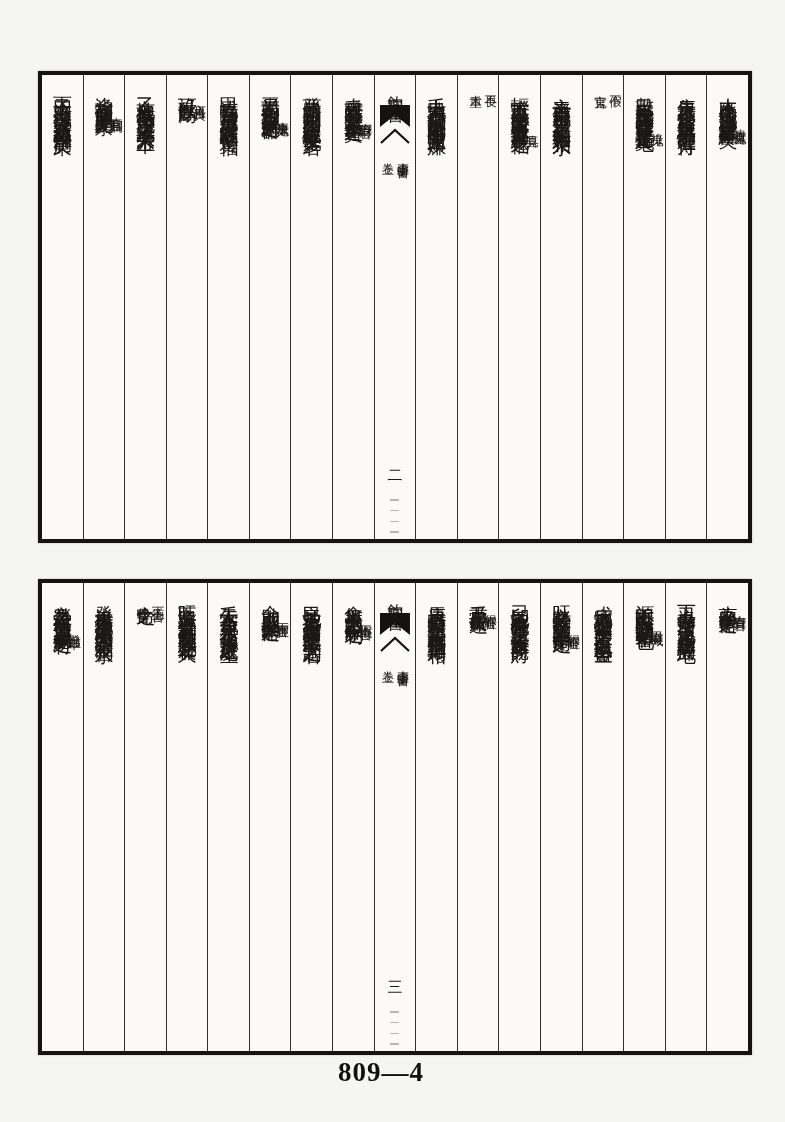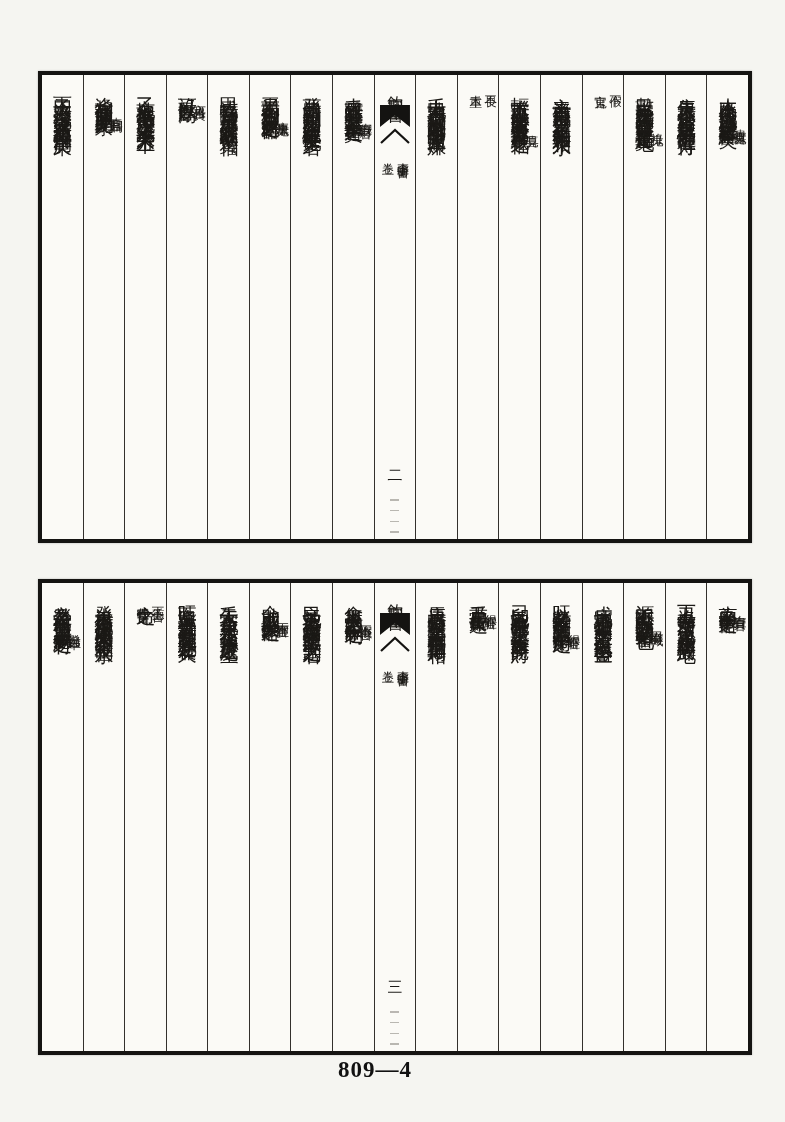--- a/index.html
+++ b/index.html
@@ -78,21 +78,21 @@
   .bx-page { font-size:15px; color:#1b1916; margin-bottom:4px; }
   .bx-dots {
     height:34px; width:12px;
     display:flex; flex-direction:column; justify-content:space-between; align-items:center;
     opacity:.45;
   }
   .bx-dots i { display:block; width:9px; height:1.5px; background:#6a675f; }
 
   .folio {
     position:absolute; left:338px; top:1057px;
-    font-size:23px; font-weight:bold; color:#111;
+    font-size:27px; font-weight:bold; color:#111;
     letter-spacing:1px;
     font-family:"Liberation Serif","DejaVu Serif",serif;
   }
 </style>
 </head>
 <body>
 
 <div class="sheet">
   <div class="block block-top" id="block-top">
       <div class="col"><span>木來比助金伐以成為棟梁之材皆得終美</span><span class="note">貴無官鬼

